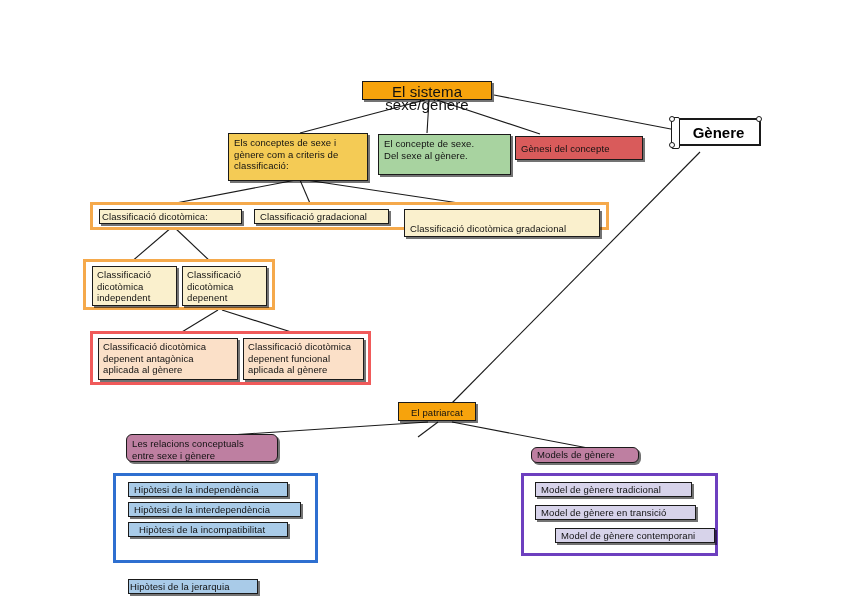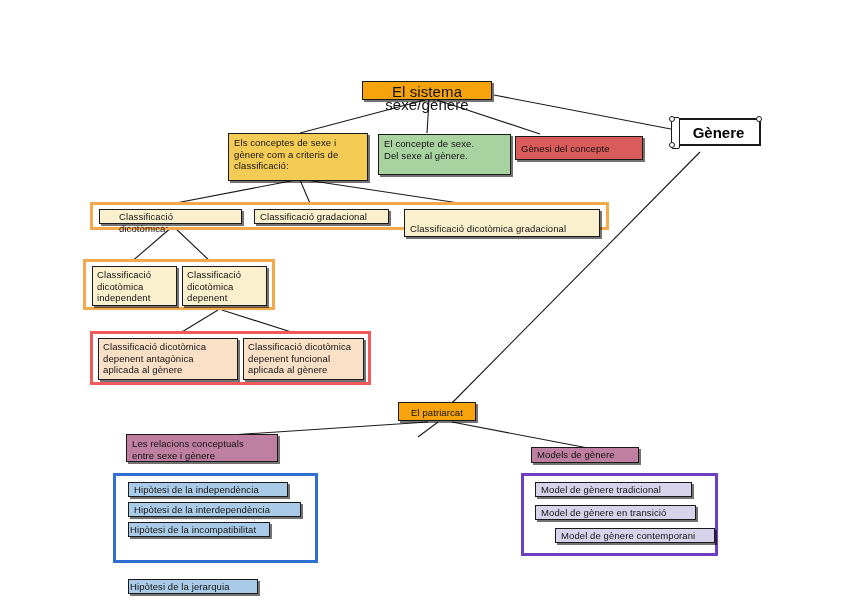--- a/index.html
+++ b/index.html
@@ -27,21 +27,21 @@
     padding:3px 5px;
     white-space:pre-line;
     letter-spacing:.1px;
   }
   .node.center{text-align:center;}
 
   .orange{background:#F7A30C;}
   .yellow{background:#F4CB55;}
   .green{background:#A8D3A0;}
   .red{background:#D95B5B;}
-  .mauve{background:#BE7FA1;}
+  .mauve{background:#BE7FA1;border-radius:6px;}
   .cream{background:#FAF0CD;}
   .peach{background:#FBE0C8;}
   .lightblue{background:#A9CBE8;}
   .lavender{background:#D7D3EA;}
 
   
   .group{
     position:absolute;
     box-sizing:border-box;
     background:#ffffff;
@@ -117,21 +117,21 @@
   </div>
 
   <div class="node yellow" style="left:228px;top:133px;width:140px;height:48px;">Els conceptes de sexe i gènere  com  a  criteris de classificació:</div>
 
   <div class="node green" style="left:378px;top:134px;width:133px;height:41px;">El concepte de sexe.
 Del sexe al gènere.</div>
 
   <div class="node red" style="left:515px;top:136px;width:128px;height:24px;padding-top:6px;">Gènesi del concepte</div>
 
   <div class="group g-orange" style="left:90px;top:202px;width:519px;height:28px;">
-    <div class="node cream" style="left:6px;top:4px;width:143px;height:15px;padding:1px 19px;">Classificació dicotòmica:</div>
+    <div class="node cream" style="left:6px;top:4px;width:143px;height:15px;padding:1px 2px;">Classificació dicotòmica:</div>
     <div class="node cream" style="left:161px;top:4px;width:135px;height:15px;padding:1px 5px;">Classificació gradacional</div>
     <div class="node cream" style="left:311px;top:4px;width:196px;height:15px;padding:13px 5px;">Classificació dicotòmica gradacional</div>
   </div>
 
   <div class="group g-orange" style="left:83px;top:259px;width:192px;height:51px;">
     <div class="node cream" style="left:6px;top:4px;width:85px;height:40px;padding:2px 4px;">Classificació
 dicotòmica
 independent</div>
     <div class="node cream" style="left:96px;top:4px;width:85px;height:40px;padding:2px 4px;">Classificació
 dicotòmica
@@ -151,21 +151,21 @@
 
   <div class="node mauve" style="left:126px;top:434px;width:152px;height:28px;">Les relacions conceptuals
 entre sexe i gènere</div>
 
 
   <div class="node mauve" style="left:531px;top:447px;width:108px;height:16px;padding:1px 5px;">Models de gènere</div>
 
   <div class="group g-blue" style="left:113px;top:473px;width:205px;height:90px;">
     <div class="node lightblue" style="left:12px;top:6px;width:160px;height:15px;padding:1px 5px;">Hipòtesi de la independència</div>
     <div class="node lightblue" style="left:12px;top:26px;width:173px;height:15px;padding:1px 5px;">Hipòtesi de la interdependència</div>
-    <div class="node lightblue" style="left:12px;top:46px;width:142px;height:15px;padding:1px 1px;">Hipòtesi de la incompatibilitat</div>
+    <div class="node lightblue" style="left:12px;top:46px;width:160px;height:15px;padding:1px 10px;">Hipòtesi de la incompatibilitat</div>
     <div class="node lightblue" style="left:12px;top:66px;width:130px;height:15px;padding:1px 1px;margin-top:37px;">Hipòtesi de la jerarquia</div>
   </div>
 
   <div class="group g-purple" style="left:521px;top:473px;width:197px;height:83px;">
     <div class="node lavender" style="left:11px;top:6px;width:157px;height:15px;padding:1px 5px;">Model de gènere tradicional</div>
     <div class="node lavender" style="left:11px;top:29px;width:161px;height:15px;padding:1px 5px;">Model de gènere en transició</div>
     <div class="node lavender" style="left:11px;top:52px;width:160px;height:15px;padding:1px 5px;margin-left:20px;">Model de gènere contemporani</div>
   </div>
 
 </div>

